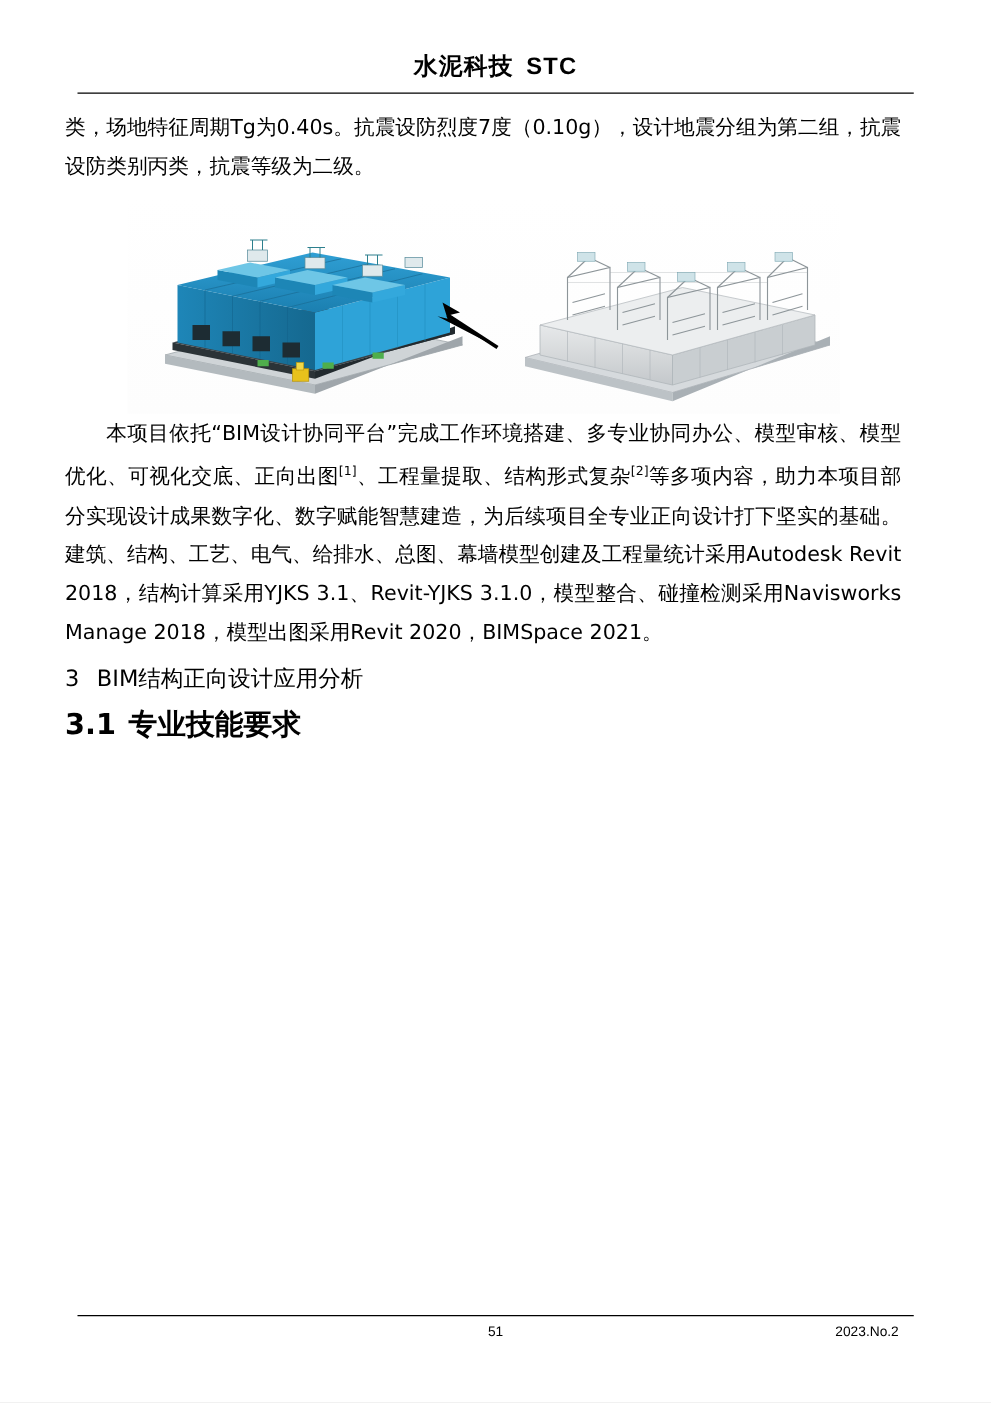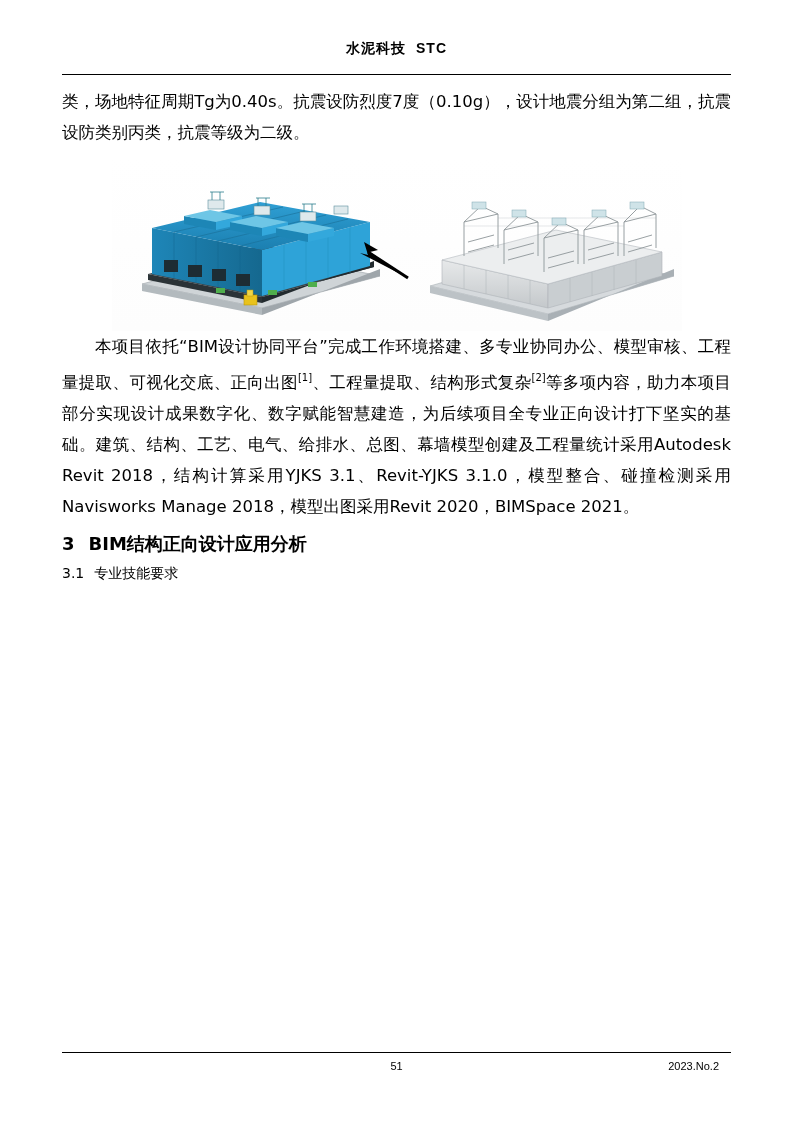--- a/index.html
+++ b/index.html
@@ -19,21 +19,21 @@
     overflow: hidden;
   }
 
   
   .header {
     position: absolute;
     top: 40px;
     left: 62px;
     width: 669px;
     text-align: center;
-    font-size: 14px;
+    font-size: 19px;
     font-weight: bold;
     letter-spacing: 1px;
   }
   .header .hdr-cn {
     font-family: "DejaVu Sans", "Liberation Sans", sans-serif;
     font-weight: bold;
   }
   .header .hdr-en {
     font-family: "Liberation Sans", sans-serif;
     font-weight: bold;
@@ -74,21 +74,21 @@
   .footer .issue {
     position: absolute;
     right: 12px;
     top: 0;
   }
 
   
   .content {
     position: absolute;
     top: 86px;
-    left: 62px;
+    left: 52px;
     width: 669px;
   }
   p.body {
     margin: 0 0 0 0;
     font-size: 16.5px;
     line-height: 31px;
     text-align: justify;
     text-justify: inter-ideograph;
     font-family: "DejaVu Sans", "Liberation Sans", sans-serif;
   }
@@ -117,30 +117,30 @@
     font-size: 13.5px;
     font-weight: bold;
     font-family: "DejaVu Sans", "Liberation Sans", sans-serif;
     text-align: center;
   }
   .fig-caption .cap-num { margin-right: 6px; }
 
   
   h2.sec {
     font-size: 18px;
-    font-weight: bold;
+    font-weight: normal;
     margin: 10px 0 4px 0;
     font-family: "DejaVu Sans", "Liberation Sans", sans-serif;
   }
   h2.sec .num {
     margin-right: 14px;
   }
   h3.subsec {
-    font-size: 14px;
-    font-weight: normal;
+    font-size: 23px;
+    font-weight: bold;
     margin: 9px 0 2px 0;
     font-family: "DejaVu Sans", "Liberation Sans", sans-serif;
   }
   h3.subsec .num { margin-right: 10px; }
 
   
   .blk { margin-bottom: 0; }
 </style>
 </head>
 <body>
@@ -336,21 +336,21 @@
               <line x1="458" y1="122" x2="458" y2="146"></line>
               <line x1="480" y1="116" x2="480" y2="140"></line>
               <line x1="502" y1="110" x2="502" y2="134"></line>
               <line x1="524" y1="104" x2="524" y2="128"></line>
             </g>
           </g>
         </svg>
       </div>
     </div>
 
-    <p class="body indent"><span>本项目依托“BIM设计协同平台”完成工作环境搭建、多专业协同办公、模型审核、工程量提取、可视化交底、正向出图</span><sup>[1]</sup><span>、工程量提取、结构形式复杂</span><sup>[2]</sup><span>等多项内容，助力本项目部分实现设计成果数字化、数字赋能智慧建造，为后续项目全专业正向设计打下坚实的基础。建筑、结构、工艺、电气、给排水、总图、幕墙模型创建及工程量统计采用Autodesk Revit 2018，结构计算采用YJKS 3.1、Revit-YJKS 3.1.0，模型整合、碰撞检测采用Navisworks Manage 2018，模型出图采用Revit 2020，BIMSpace 2021。</span></p>
+    <p class="body indent"><span>本项目依托“BIM设计协同平台”完成工作环境搭建、多专业协同办公、模型审核、模型优化、可视化交底、正向出图</span><sup>[1]</sup><span>、工程量提取、结构形式复杂</span><sup>[2]</sup><span>等多项内容，助力本项目部分实现设计成果数字化、数字赋能智慧建造，为后续项目全专业正向设计打下坚实的基础。建筑、结构、工艺、电气、给排水、总图、幕墙模型创建及工程量统计采用Autodesk Revit 2018，结构计算采用YJKS 3.1、Revit-YJKS 3.1.0，模型整合、碰撞检测采用Navisworks Manage 2018，模型出图采用Revit 2020，BIMSpace 2021。</span></p>
 
     <h2 class="sec">
       <span class="num">3</span><span>BIM结构正向设计应用分析</span>
     </h2>
 
 
     <h3 class="subsec">
       <span class="num">3.1</span><span>专业技能要求</span>
     </h3>
 

